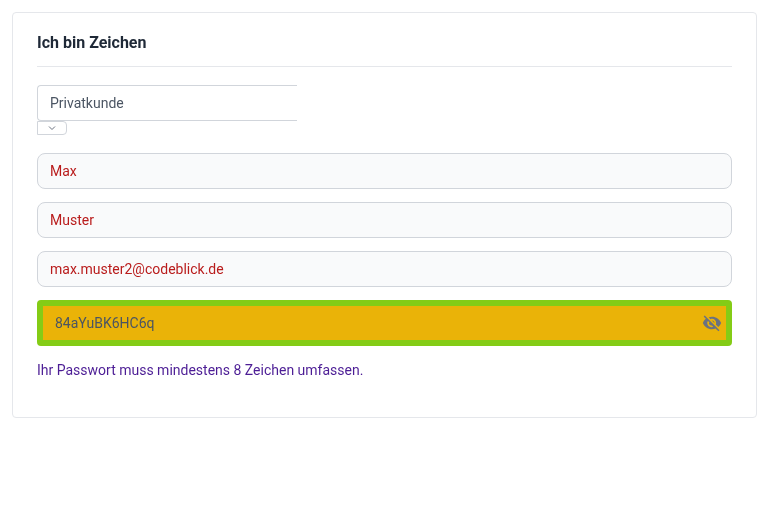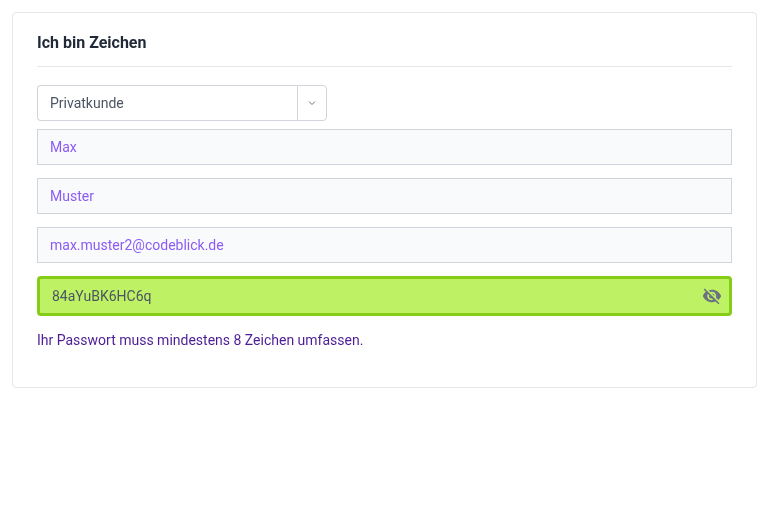--- a/index.html
+++ b/index.html
@@ -21,21 +21,22 @@
     .card-title {
       font-size: 16px;
       font-weight: 700;
       color: #1f2937;
       padding-bottom: 14px;
       border-bottom: 1px solid #e5e7eb;
       margin-bottom: 18px;
     }
     .select-wrapper {
       display: inline-flex;
-      margin-bottom: 8px;
+      margin-bottom: 18px;
+      flex-direction: column;
     }
     .select-display {
       border: 1px solid #d1d5db;
       border-right: none;
       border-radius: 4px 0 0 4px;
       padding: 9px 12px;
       font-size: 14px;
       color: #4b5563;
       background: #ffffff;
       width: 260px;
@@ -54,40 +55,40 @@
     .select-arrow svg {
       width: 12px;
       height: 12px;
       stroke: #6b7280;
       fill: none;
       stroke-width: 2;
     }
     .text-input {
       width: 100%;
       border: 1px solid #d1d5db;
-      border-radius: 0;
+      border-radius: 8px;
       padding: 9px 12px;
       font-size: 14px;
-      color: #8b5cf6;
+      color: #b91c1c;
       background: #f9fafb;
       margin-bottom: 13px;
       font-family: inherit;
     }
     .password-wrapper {
       position: relative;
       margin-bottom: 13px;
     }
     .password-input {
       width: 100%;
-      border: 3px solid #84cc16;
+      border: 6px solid #84cc16;
       border-radius: 4px;
       padding: 9px 18px 9px 12px;
       font-size: 14px;
       color: #4b5563;
-      background: #bef264;
+      background: #eab308;
       font-family: inherit;
     }
     .password-toggle {
       position: absolute;
       right: 10px;
       top: 50%;
       transform: translateY(-50%);
       cursor: pointer;
       display: flex;
       align-items: center;

